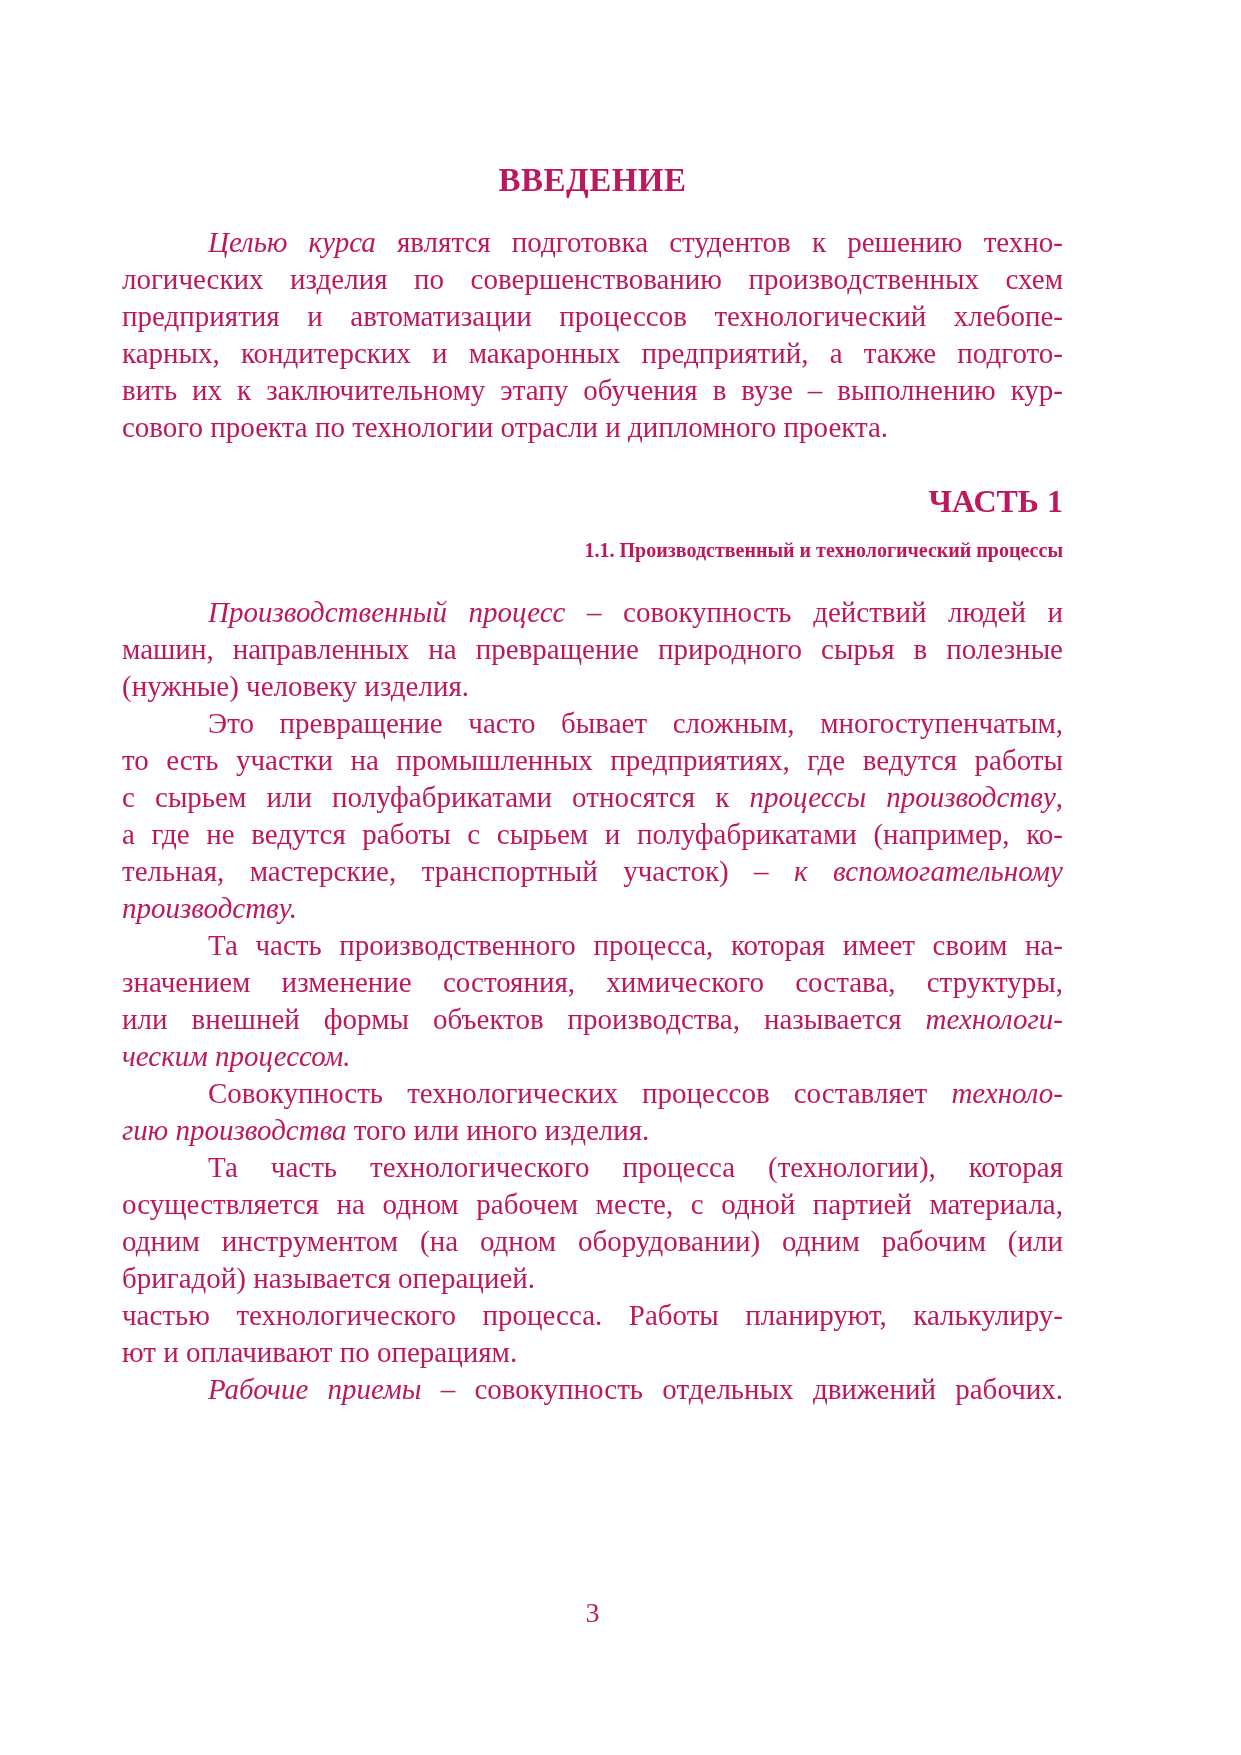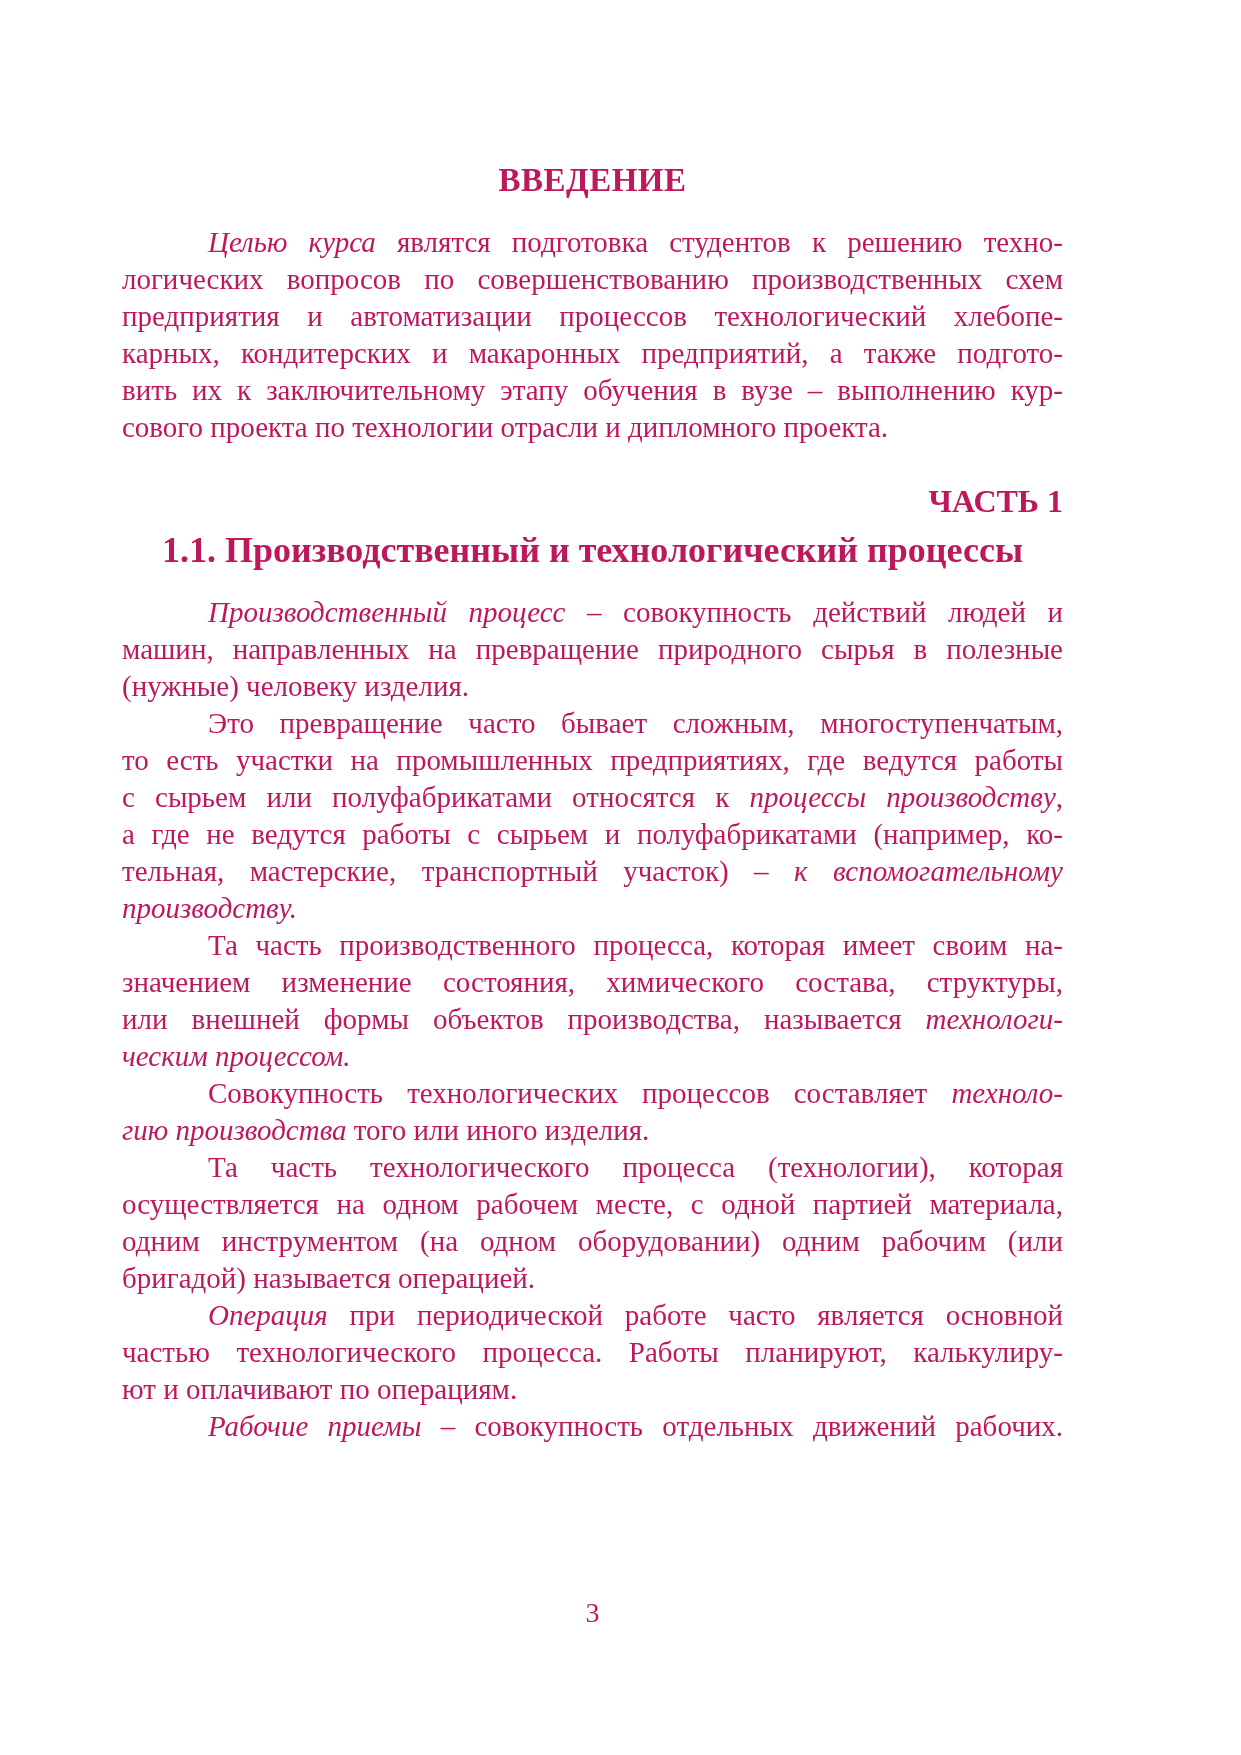--- a/index.html
+++ b/index.html
@@ -31,23 +31,23 @@
     letter-spacing: 0.5px;
   }
   .part-heading {
     text-align: right;
     font-weight: bold;
     font-size: 32px;
     line-height: 40px;
     margin: 35px 0 9px 0;
   }
   .section-heading {
-    text-align: center;
+    text-align: right;
     font-weight: bold;
-    font-size: 36px;
+    font-size: 20px;
     line-height: 40px;
     margin: 0 0 24px 0;
   }
   .para {
     margin: 0;
   }
   .line {
     font-size: 29px;
     line-height: 37px;
     height: 37px;
@@ -78,21 +78,21 @@
 </style>
 </head>
 <body>
 
 <div class="page">
   <div class="content">
     <div class="doc-title">ВВЕДЕНИЕ</div>
     <div>
         <div class="para">
           <div class="line first"><span class="it">Целью курса</span><span> являтся подготовка студентов к решению техно-</span></div>
-          <div class="line"><span>логических вопросов по совершенствованию производственных схем</span></div>
+          <div class="line"><span>логических изделия по совершенствованию производственных схем</span></div>
           <div class="line"><span>предприятия и автоматизации процессов технологический хлебопе-</span></div>
           <div class="line"><span>карных, кондитерских и макаронных предприятий, а также подгото-</span></div>
           <div class="line"><span>вить их к заключительному этапу обучения в вузе – выполнению кур-</span></div>
           <div class="line last"><span>сового проекта по технологии отрасли и дипломного проекта.</span></div>
         </div>
       </div>
     <div class="part-heading">ЧАСТЬ 1</div>
     <div class="section-heading">1.1. Производственный и технологический процессы</div>
     <div>
         <div class="para">
@@ -118,21 +118,20 @@
           <div class="line first"><span>Совокупность технологических процессов составляет </span><span class="it">техноло-</span></div>
           <div class="line last"><span class="it">гию производства</span><span> того или иного изделия.</span></div>
         </div>
         <div class="para">
           <div class="line first"><span>Та часть технологического процесса (технологии), которая</span></div>
           <div class="line"><span>осуществляется на одном рабочем месте, с одной партией материала,</span></div>
           <div class="line"><span>одним инструментом (на одном оборудовании) одним рабочим (или</span></div>
           <div class="line last"><span>бригадой) называется операцией.</span></div>
         </div>
         <div class="para">
-          <div class="line first"><span class="it">Операция</span><span> при периодической работе часто является основной</span></div>
           <div class="line"><span>частью технологического процесса. Работы планируют, калькулиру-</span></div>
           <div class="line last"><span>ют и оплачивают по операциям.</span></div>
         </div>
         <div class="para">
           <div class="line first"><span class="it">Рабочие приемы</span><span> – совокупность отдельных движений рабочих.</span></div>
         </div>
       </div>
   </div>
   <div class="page-number">3</div>
 </div>

